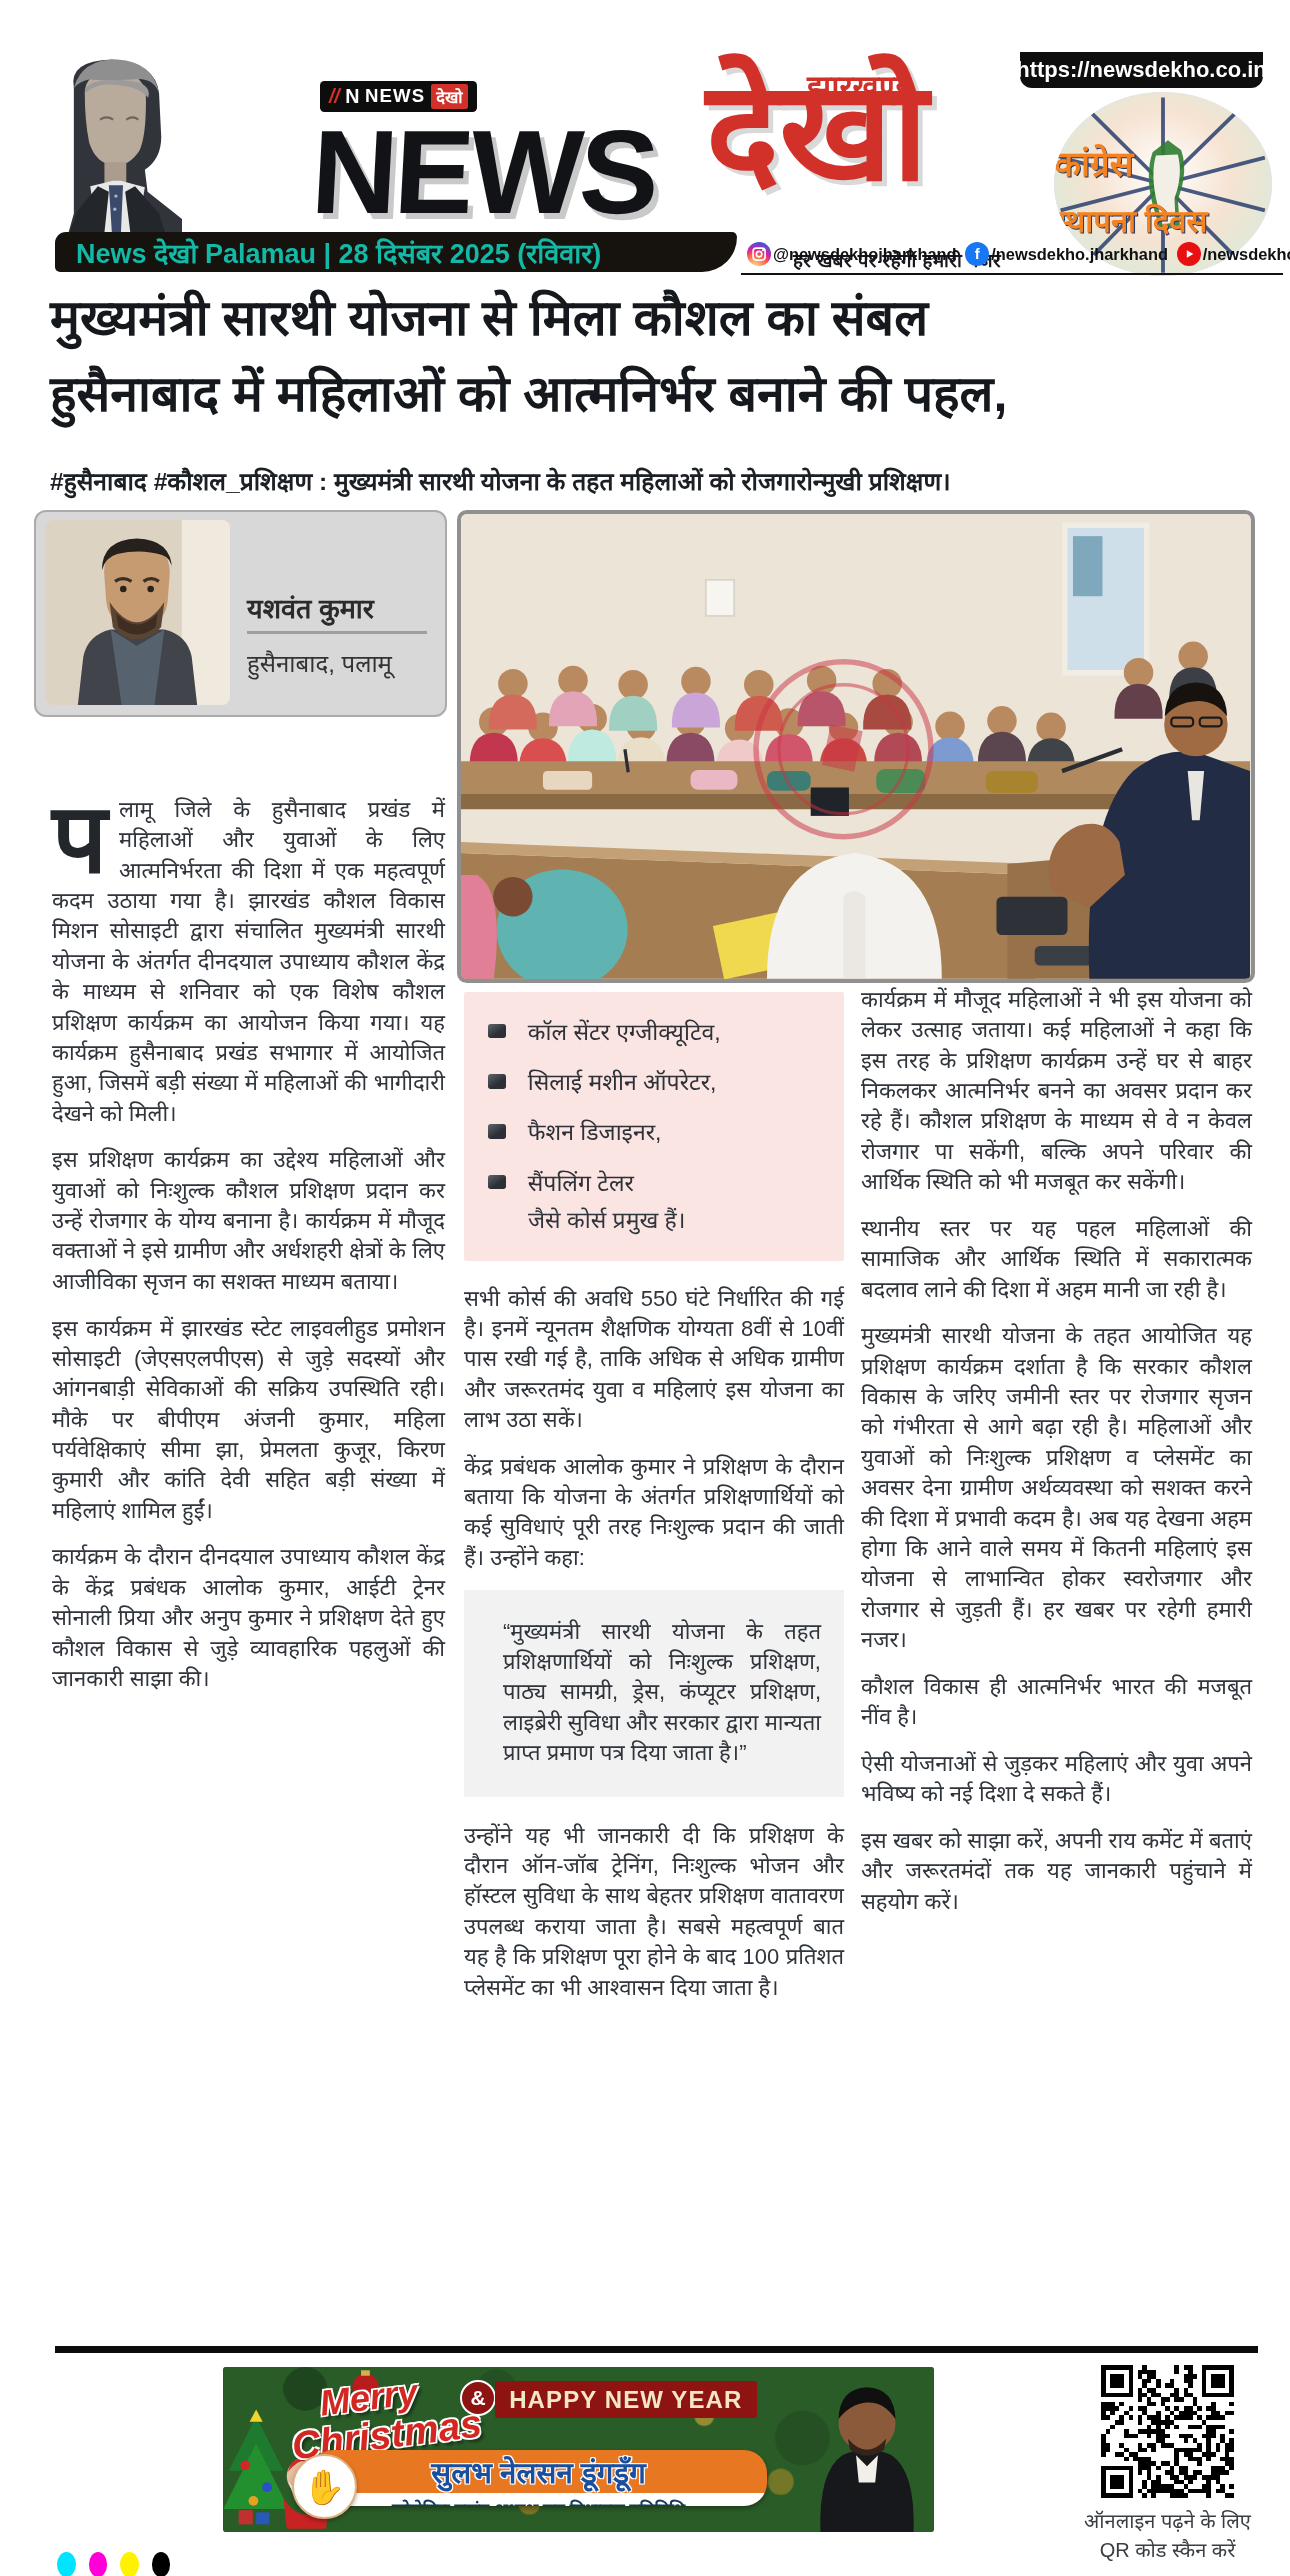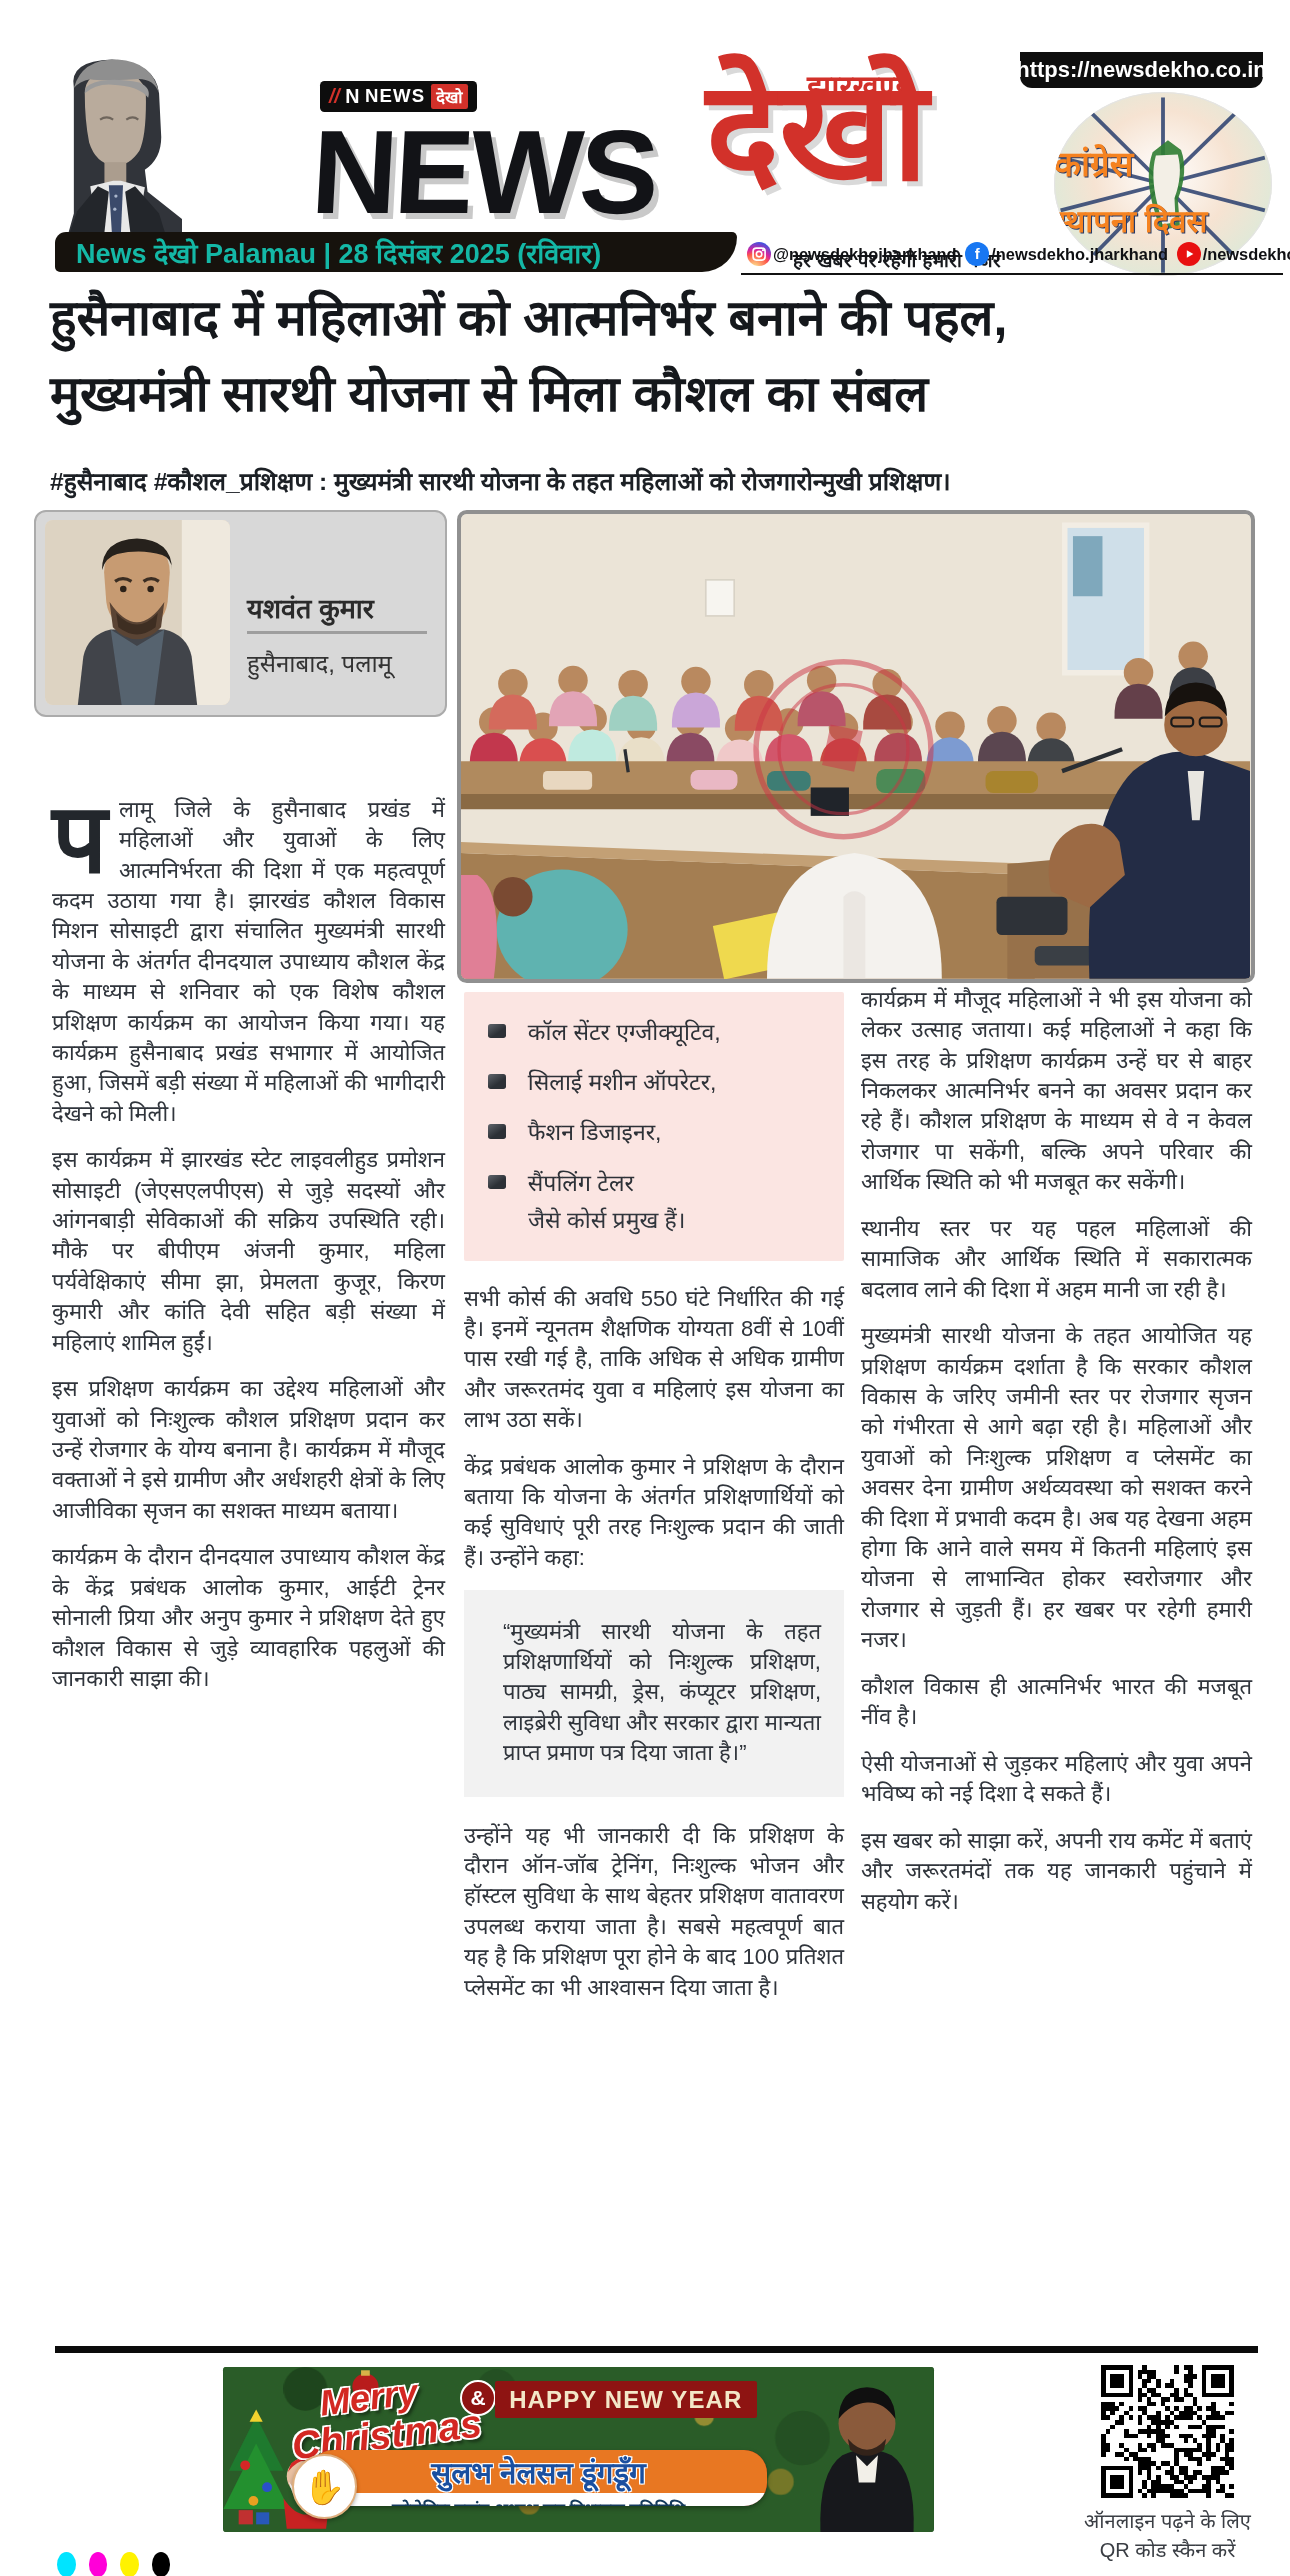--- a/index.html
+++ b/index.html
@@ -190,22 +190,22 @@
             <polygon points="7,4 19,11 7,18" fill="#fff"></polygon>
           </svg>
       </span>
       <span class="hd">/newsdekho.jharkhand</span>
     </div>
 
   </div>
   <div class="abs" id="social-underline"></div>
 
   <div class="abs" id="headline">
+    <div>मुख्यमंत्री सारथी योजना से मिला कौशल का संबल</div>
     <div>हुसैनाबाद में महिलाओं को आत्मनिर्भर बनाने की पहल,</div>
-    <div>मुख्यमंत्री सारथी योजना से मिला कौशल का संबल</div>
   </div>
   <div class="abs" id="subheadline">#हुसैनाबाद #कौशल_प्रशिक्षण : मुख्यमंत्री सारथी योजना के तहत महिलाओं को रोजगारोन्मुखी प्रशिक्षण।</div>
 
   <div class="abs" id="reporter-card">
     <div id="reporter-photo">
       <svg width="185" height="185" viewBox="0 0 338 338">
         <rect width="338" height="338" fill="#ddd3c2"></rect>
         <rect x="250" y="0" width="88" height="338" fill="#efe9de"></rect>
         <path d="M60,338 L70,250 Q78,210 120,200 L218,200 Q260,210 268,250 L278,338 Z" fill="#41444a"></path>
         <path d="M120,200 L168,230 L218,200 L200,338 L140,338 Z" fill="#56636f"></path>
@@ -297,22 +297,22 @@
         <rect x="668" y="390" width="60" height="76" fill="#cc3344" transform="rotate(12 698 428)"></rect>
         <circle cx="700" cy="430" r="160" fill="none" stroke="#cc3344" stroke-width="2" stroke-dasharray="6 10"></circle>
       </g>
     </svg>
   </div>
 
   <div class="col" id="col-left">
     <p>
       <span id="dropcap">प</span><span>लामू जिले के हुसैनाबाद प्रखंड में महिलाओं और युवाओं के लिए आत्मनिर्भरता की दिशा में एक महत्वपूर्ण कदम उठाया गया है। झारखंड कौशल विकास मिशन सोसाइटी द्वारा संचालित मुख्यमंत्री सारथी योजना के अंतर्गत दीनदयाल उपाध्याय कौशल केंद्र के माध्यम से शनिवार को एक विशेष कौशल प्रशिक्षण कार्यक्रम का आयोजन किया गया। यह कार्यक्रम हुसैनाबाद प्रखंड सभागार में आयोजित हुआ, जिसमें बड़ी संख्या में महिलाओं की भागीदारी देखने को मिली।</span>
     </p>
+    <p>इस प्रशिक्षण कार्यक्रम का उद्देश्य महिलाओं और युवाओं को निःशुल्क कौशल प्रशिक्षण प्रदान कर उन्हें रोजगार के योग्य बनाना है। कार्यक्रम में मौजूद वक्ताओं ने इसे ग्रामीण और अर्धशहरी क्षेत्रों के लिए आजीविका सृजन का सशक्त माध्यम बताया।</p>
     <p>इस कार्यक्रम में झारखंड स्टेट लाइवलीहुड प्रमोशन सोसाइटी (जेएसएलपीएस) से जुड़े सदस्यों और आंगनबाड़ी सेविकाओं की सक्रिय उपस्थिति रही। मौके पर बीपीएम अंजनी कुमार, महिला पर्यवेक्षिकाएं सीमा झा, प्रेमलता कुजूर, किरण कुमारी और कांति देवी सहित बड़ी संख्या में महिलाएं शामिल हुईं।</p>
-    <p>इस प्रशिक्षण कार्यक्रम का उद्देश्य महिलाओं और युवाओं को निःशुल्क कौशल प्रशिक्षण प्रदान कर उन्हें रोजगार के योग्य बनाना है। कार्यक्रम में मौजूद वक्ताओं ने इसे ग्रामीण और अर्धशहरी क्षेत्रों के लिए आजीविका सृजन का सशक्त माध्यम बताया।</p>
     <p>कार्यक्रम के दौरान दीनदयाल उपाध्याय कौशल केंद्र के केंद्र प्रबंधक आलोक कुमार, आईटी ट्रेनर सोनाली प्रिया और अनुप कुमार ने प्रशिक्षण देते हुए कौशल विकास से जुड़े व्यावहारिक पहलुओं की जानकारी साझा की।</p>
   </div>
 
   <div class="col" id="col-mid">
     <div id="courses-box">
       <div class="course-item">
         <span class="course-bullet"></span>
         <span>कॉल सेंटर एग्जीक्यूटिव,</span>
       </div>
       <div class="course-item">

